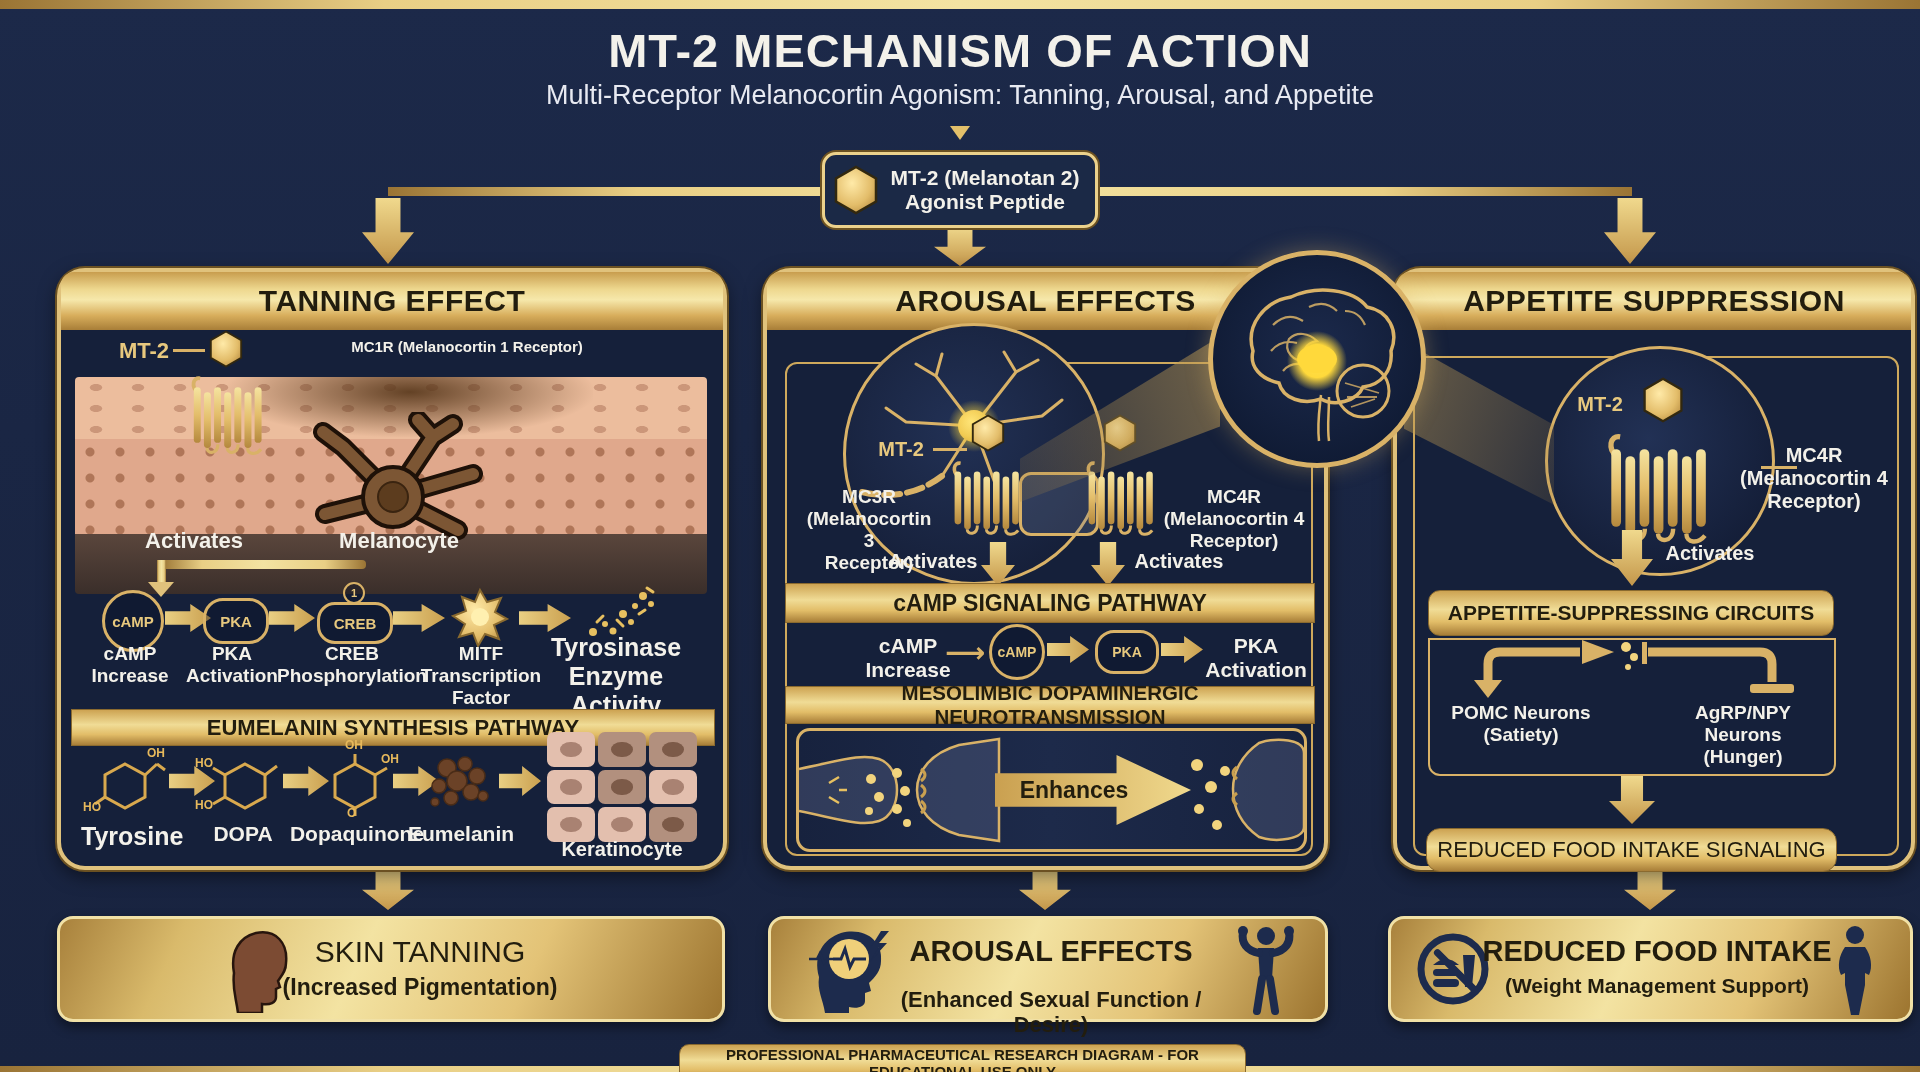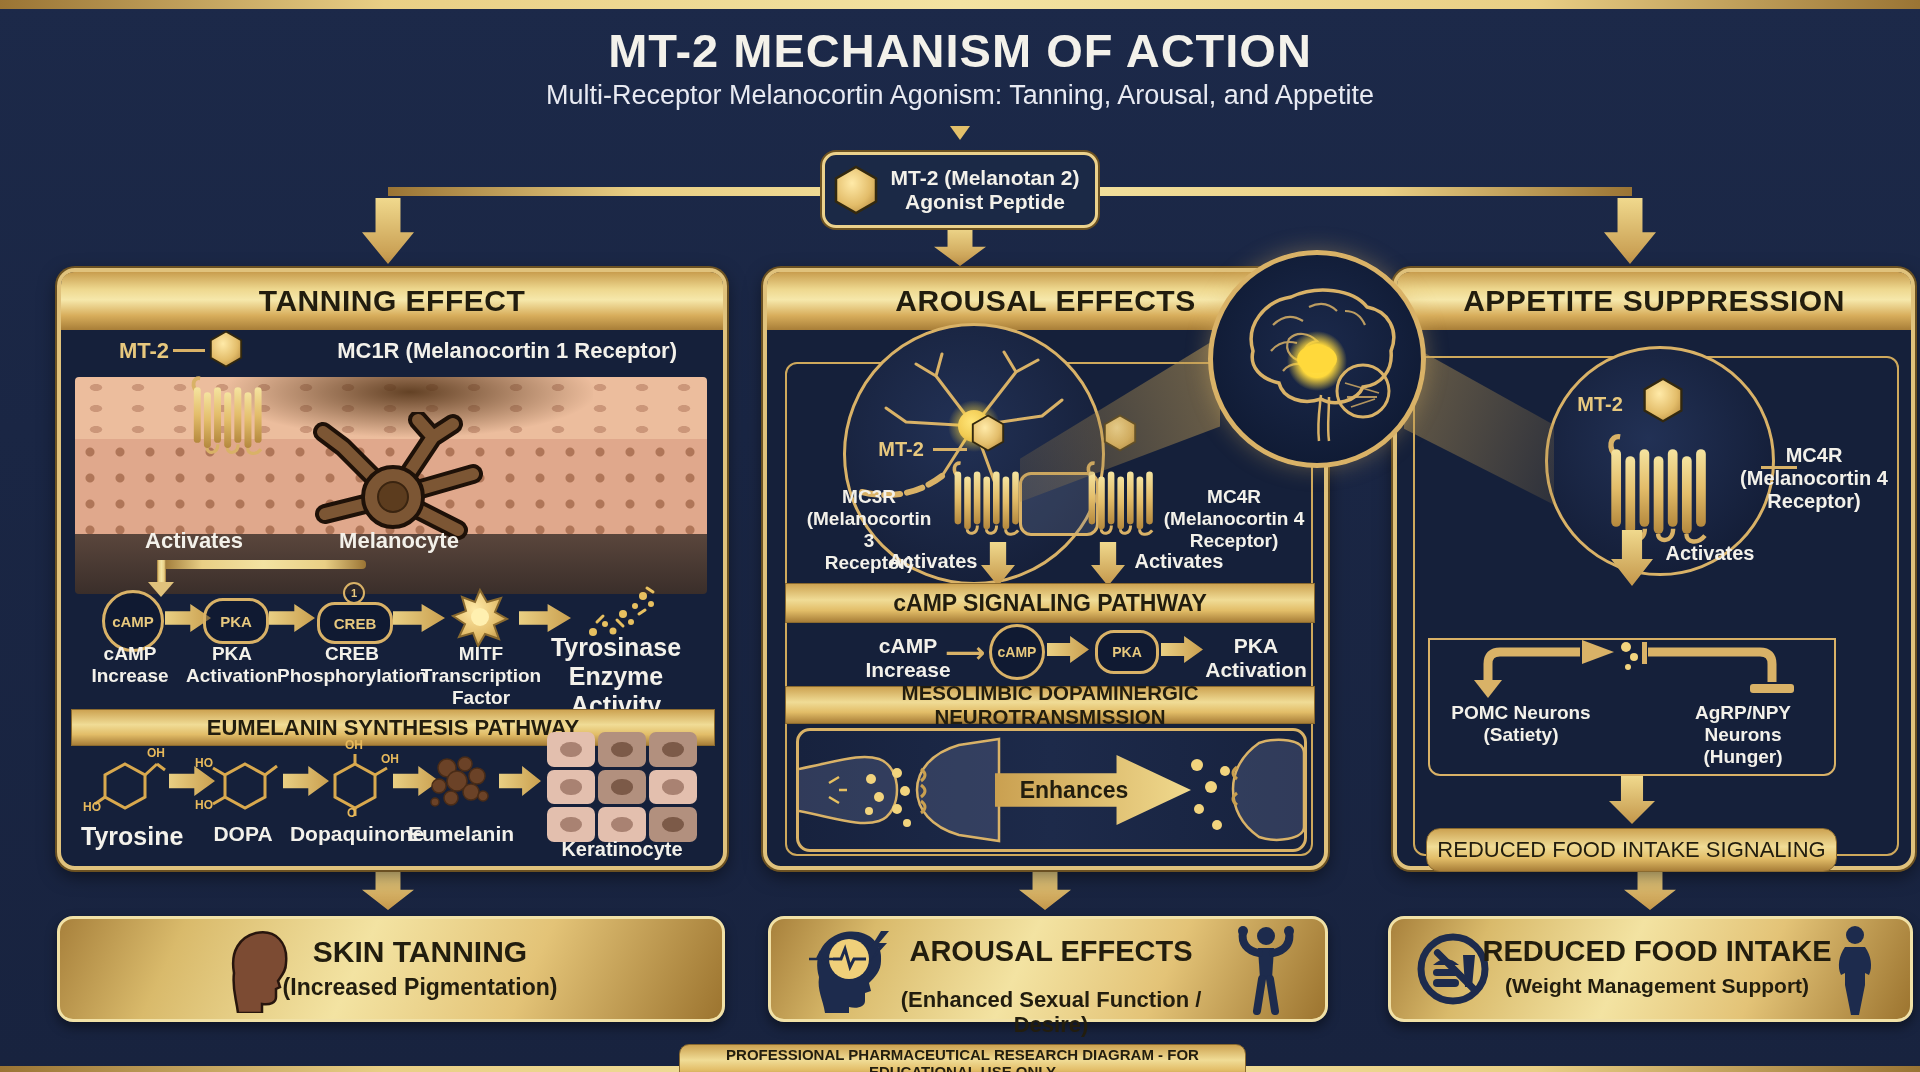--- a/index.html
+++ b/index.html
@@ -8,21 +8,21 @@
     font-family:"Liberation Sans","DejaVu Sans",sans-serif;}
   .abs{position:absolute;}
   .txt{font-weight:700;text-align:center;white-space:pre-line;line-height:1.16;}
   .w{color:#f3f1ea;}
   .g{color:#e7c87e;}
   .dk{color:#221d0e;}
   .goldline{background:linear-gradient(90deg,#9a7434,#e9cf85 20%,#f3e3a2 50%,#e9cf85 80%,#9a7434);}
   .hdrgrad{background:linear-gradient(180deg,#c89d4e 0%,#eed88f 30%,#f6e8ab 48%,#d8ae5c 75%,#a87e38 100%);}
   .banner{background:linear-gradient(180deg,#cda352 0%,#f0dc96 42%,#e2bd68 70%,#a87e38 100%);
     border:1px solid #8a6a2f;display:flex;align-items:center;justify-content:center;}
-  .panel{background:#15203a;border:4px solid #e0c27c;border-radius:18px;box-shadow:0 0 0 2px #6b5122,0 6px 18px rgba(0,0,0,.5);}
+  .panel{background:#15203a;border:4px solid #e0c27c;border-radius:28px;box-shadow:0 0 0 2px #6b5122,0 6px 18px rgba(0,0,0,.5);}
   .inner{border:2px solid #cfa95c;border-radius:12px;}
   .colhdr{border-radius:13px 13px 0 0;display:flex;align-items:center;justify-content:center;}
   .badge{border:3px solid #d9b267;color:#e7c87e;font-weight:700;display:flex;align-items:center;
     justify-content:center;background:rgba(10,18,36,.35);}
   .bar-d{clip-path:polygon(26% 0,74% 0,74% 52%,100% 52%,50% 100%,0 52%,26% 52%);
     background:linear-gradient(180deg,#f0d98d,#c3964a);}
   .bar-r{clip-path:polygon(0 26%,55% 26%,55% 0,100% 50%,55% 100%,55% 74%,0 74%);
     background:linear-gradient(90deg,#e9cf83,#caa050);}
   .thin-ar{color:#d9b267;font-weight:700;}
   .outcome{background:linear-gradient(115deg,#a8813c 0%,#d9ba6b 18%,#f3e3a2 45%,#e3c377 70%,#9c742f 100%);
@@ -97,21 +97,21 @@
   <div class="abs panel" style="left:57px;top:268px;width:662px;height:594px;z-index:3">
     <div class="abs hdrgrad colhdr" style="left:0;top:0;width:100%;height:58px">
       <span class="txt dk" style="font-size:30px;font-weight:800;letter-spacing:.5px">TANNING EFFECT</span>
     </div>
 
     <div class="abs txt g" style="left:48px;top:66px;width:70px;font-size:22px">MT-2</div>
     <div class="abs" style="left:112px;top:77px;width:32px;height:3px;background:#d9b267"></div>
     <svg class="abs" style="left:146px;top:58px" width="38" height="38">
         <use href="#hexg"></use>
       </svg>
-    <div class="abs txt w" style="left:196px;top:66px;width:420px;font-size:22px;text-align:right">MC1R (Melanocortin 1 Receptor)</div>
+    <div class="abs txt w" style="left:196px;top:66px;width:420px;font-size:15px;text-align:center">MC1R (Melanocortin 1 Receptor)</div>
 
     <div class="abs" style="left:14px;top:105px;width:632px;height:217px;overflow:hidden;border-radius:4px">
       <div style="position:absolute;left:0;top:0;width:100%;height:62px;background-color:#ecbd9d;background-image:radial-gradient(ellipse 16px 9px at 50% 50%, rgba(170,112,86,.5) 0 35%, transparent 42%);background-size:42px 21px"></div>
       <div style="position:absolute;left:24%;top:0;width:58%;height:60px;background:radial-gradient(ellipse at 50% 25%, rgba(84,52,24,.9), rgba(84,52,24,0) 72%)"></div>
       <div style="position:absolute;left:0;top:62px;width:100%;height:95px;background-color:#e0a88c;background-image:radial-gradient(circle 5px at 50% 50%, rgba(150,90,60,.65) 0 4px, transparent 5px);background-size:30px 26px"></div>
       <div style="position:absolute;left:0;top:157px;width:100%;height:60px;background:linear-gradient(180deg,#5a463c,#3a2e2a)"></div>
       <svg style="position:absolute;left:208px;top:35px" width="220" height="150" viewBox="0 0 220 150">
         <g stroke="#1e1108" stroke-width="20" stroke-linecap="round" fill="none">
           <path d="M110,85 L60,35 M60,35 L40,20 M110,85 L150,25 M150,25 L135,8 M150,25 L170,12 M110,85 L190,62 M110,85 L42,102 M110,85 L175,118"></path>
         </g>
@@ -359,20 +359,23 @@
             <use href="#gpcr"></use>
           </svg>
       </div>
       <div class="abs" style="left:346px;top:108px;width:36px;height:3px;background:#d9b267"></div>
       <div class="abs txt w" style="left:324px;top:86px;width:150px;font-size:20px">MC4R
 (Melanocortin 4
 Receptor)</div>
       <div class="abs bar-d" style="left:196px;top:172px;width:42px;height:56px"></div>
       <div class="abs txt w" style="left:240px;top:184px;width:110px;font-size:20px">Activates</div>
 
+      <div class="abs banner" style="left:13px;top:232px;width:404px;height:44px;border-radius:12px">
+        <span class="txt dk" style="font-size:21px;font-weight:800">APPETITE-SUPPRESSING CIRCUITS</span>
+      </div>
       <div class="abs" style="left:13px;top:280px;width:404px;height:134px;border:2.5px solid #d9b267;border-radius:0 0 12px 12px;background:#15203a">
         <svg width="404" height="62" viewBox="0 0 404 62">
           <g stroke="#d9b267" stroke-width="9" fill="none">
             <path d="M150,12 L70,12 Q58,12 58,24 L58,40"></path>
             <path d="M218,12 L330,12 Q342,12 342,24 L342,42"></path>
           </g>
           <polygon points="44,40 72,40 58,58" fill="#d9b267"></polygon>
           <rect x="320" y="44" width="44" height="9" rx="3" fill="#d9b267"></rect>
           <polygon points="152,0 184,12 152,24" fill="#d9b267"></polygon>
           <g fill="#f2d47e">
@@ -416,21 +419,21 @@
 
   <div class="abs bar-d" style="left:362px;top:868px;width:52px;height:42px;z-index:2"></div>
   <div class="abs bar-d" style="left:1019px;top:868px;width:52px;height:42px;z-index:2"></div>
   <div class="abs bar-d" style="left:1624px;top:868px;width:52px;height:42px;z-index:2"></div>
 
   <div class="abs outcome" style="left:57px;top:916px;width:662px;height:100px">
     <svg class="abs" style="left:168px;top:10px" width="64" height="84" viewBox="0 0 64 84">
       <path d="M28,4 C48,0 60,14 58,34 C58,42 54,46 50,52 L52,58 L48,60 L48,68 C48,74 42,76 34,75 L34,84 L10,84 C8,68 4,60 6,44 C2,22 12,8 28,4 Z" fill="#7c4b33" stroke="#27150d" stroke-width="2.5"></path>
     </svg>
     <div class="abs" style="left:110px;top:16px;width:500px">
-      <div class="txt dk" style="font-size:30px;font-weight:700">SKIN TANNING</div>
+      <div class="txt dk" style="font-size:30px;font-weight:400">SKIN TANNING</div>
       <div class="txt dk" style="font-size:23px;margin-top:4px">(Increased Pigmentation)</div>
     </div>
   </div>
 
   <div class="abs outcome" style="left:768px;top:916px;width:554px;height:100px">
     <svg class="abs" style="left:36px;top:8px" width="90" height="86" viewBox="0 0 90 86">
       <path d="M34,6 C58,0 76,14 74,34 C74,44 68,50 62,56 L64,64 L58,66 L58,74 C58,80 50,82 42,80 L42,86 L18,86 C16,72 10,64 12,50 C6,28 16,12 34,6 Z" fill="#1d2b4d"></path>
       <circle cx="42" cy="32" r="20" fill="#f0d07a"></circle>
       <path d="M26,32 l8,0 4,-10 5,18 4,-8 12,0" stroke="#1d2b4d" stroke-width="3" fill="none"></path>
       <path d="M2,32 l8,0 3,-6 4,10 3,-4 6,0" stroke="#1d2b4d" stroke-width="2.5" fill="none"></path>

